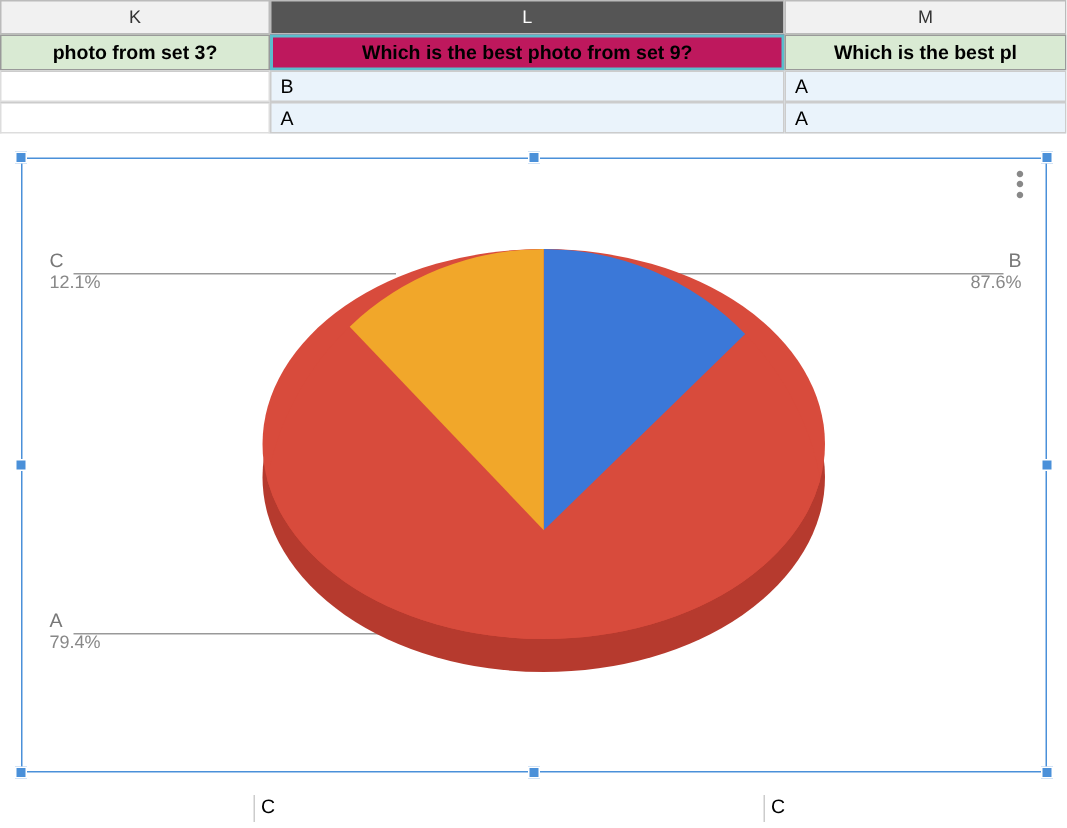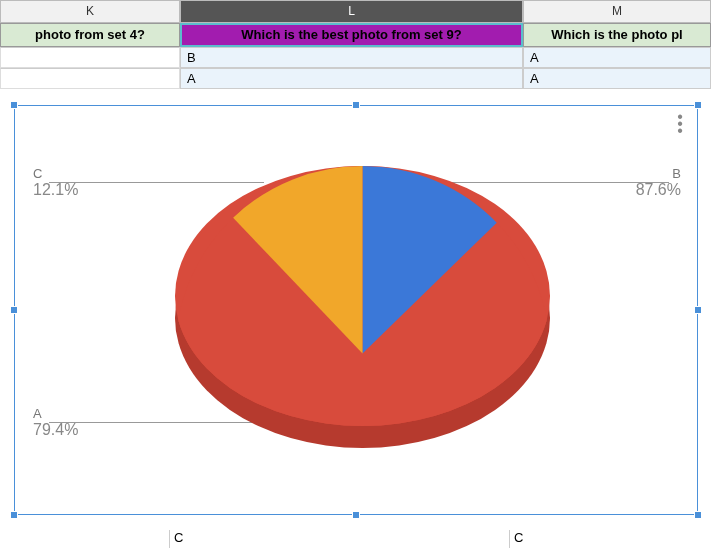--- a/index.html
+++ b/index.html
@@ -7,21 +7,21 @@
   
   .col-headers { display: flex; height: 23px; }
   .col-header { background: #f1f1f1; border: 1px solid #bbb; text-align: center; line-height: 21px; color: #333; font-size: 12px; }
   .col-header.active { background: #555; color: #fff; }
   .col-k { width: 180px; }
   .col-l { width: 343px; }
   .col-m { width: 188px; }
 
   .header-row { display: flex; height: 24px; }
   .header-cell { background: #d9ead3; border: 1px solid #999; text-align: center; font-weight: bold; line-height: 22px; white-space: nowrap; overflow: hidden; padding: 0 4px; }
-  .header-cell.active { outline: 2px solid #5bbdcc; outline-offset: -2px; background: #a21caf; }
+  .header-cell.active { outline: 2px solid #5bbdcc; outline-offset: -2px; background: #be185d; }
 
   .data-row { display: flex; height: 21px; }
   .data-cell { background: #eaf3fb; border: 1px solid #ccc; padding: 0 6px; line-height: 19px; }
   .data-cell.col-k { background: #fff; border-left: 1px solid #ddd; border-right: 1px solid #ddd; border-bottom: 1px solid #ddd; }
 
   .chart-wrap {
     position: absolute;
     left: 14px; top: 105px;
     width: 684px; height: 410px;
     border: 1.5px solid #4a90d9;
@@ -31,21 +31,21 @@
   .sh-tl { left: -5px; top: -5px; } .sh-tr { right: -5px; top: -5px; }
   .sh-bl { left: -5px; bottom: -5px; } .sh-br { right: -5px; bottom: -5px; }
   .sh-tm { left: 50%; top: -5px; margin-left: -4px; }
   .sh-bm { left: 50%; bottom: -5px; margin-left: -4px; }
   .sh-ml { left: -5px; top: 50%; margin-top: -4px; }
   .sh-mr { right: -5px; top: 50%; margin-top: -4px; }
 
   .chart-body { position: absolute; inset: 0; }
   .label { position: absolute; color: #777; font-size: 13px; }
   .label .name { display: block; color: #777; }
-  .label .val { display: block; font-size: 16px; color: #888; }
+  .label .val { display: block; font-size: 12px; color: #888; }
   .lead { position: absolute; background: #999; height: 1px; }
   .lbl-c { left: 18px; top: 60px; text-align: left; }
   .lbl-b { right: 16px; top: 60px; text-align: right; }
   .lbl-a { left: 18px; top: 300px; text-align: left; }
 
   .menu-dots { position: absolute; right: 10px; top: 8px; width: 14px; color: #888; font-size: 16px; line-height: 5px; text-align: center; cursor: pointer; }
   .menu-dots span { display: block; margin-bottom: 2px; }
 
   .pie-container { position: absolute; left: 160px; top: 60px; width: 375px; height: 290px; }
   .pie-side { position: absolute; left: 0; top: 22px; width: 375px; height: 260px; background: #b63a2e; border-radius: 50%; }
@@ -54,23 +54,23 @@
 </head>
 <body>
 
 <div class="col-headers">
   <div class="col-header col-k">K</div>
   <div class="col-header col-l active">L</div>
   <div class="col-header col-m">M</div>
 </div>
 
 <div class="header-row">
-  <div class="header-cell col-k">photo from set 4?</div>
+  <div class="header-cell col-k">photo from set 3?</div>
   <div class="header-cell col-l active">Which is the best photo from set 9?</div>
-  <div class="header-cell col-m">Which is the photo pl</div>
+  <div class="header-cell col-m">Which is the best pl</div>
 </div>
 
 <div class="data-row">
   <div class="data-cell col-k"></div>
   <div class="data-cell col-l">B</div>
   <div class="data-cell col-m">A</div>
 </div>
 <div class="data-row">
   <div class="data-cell col-k"></div>
   <div class="data-cell col-l">A</div>

